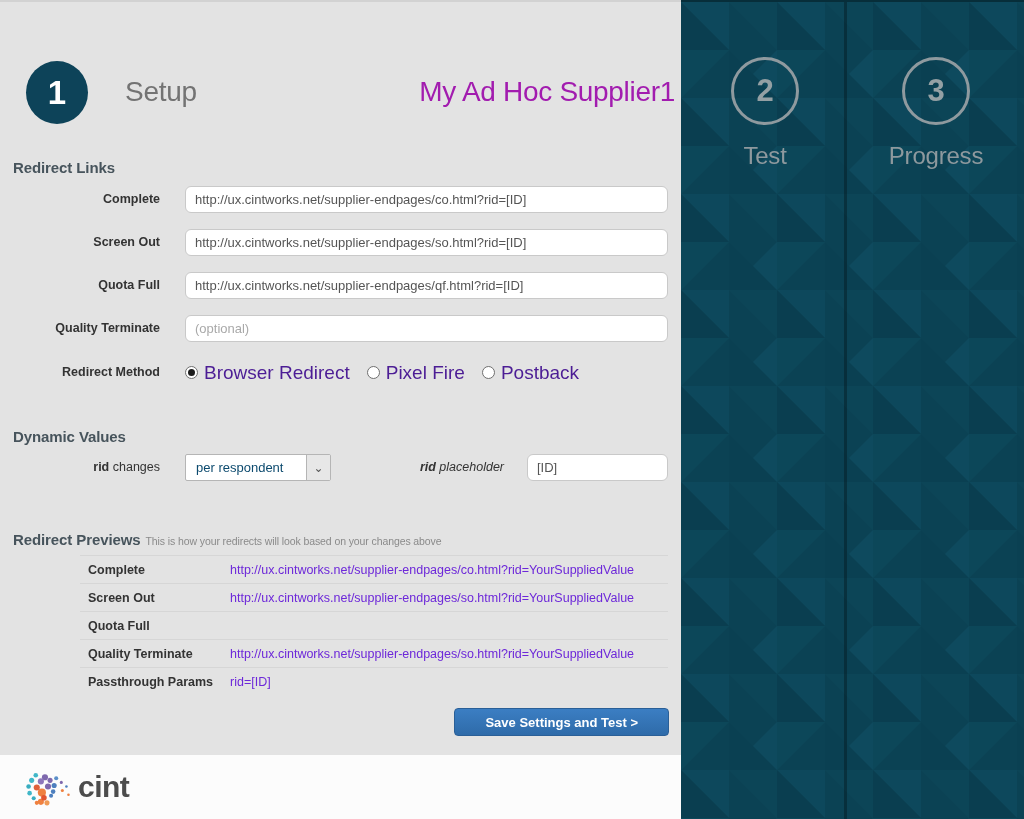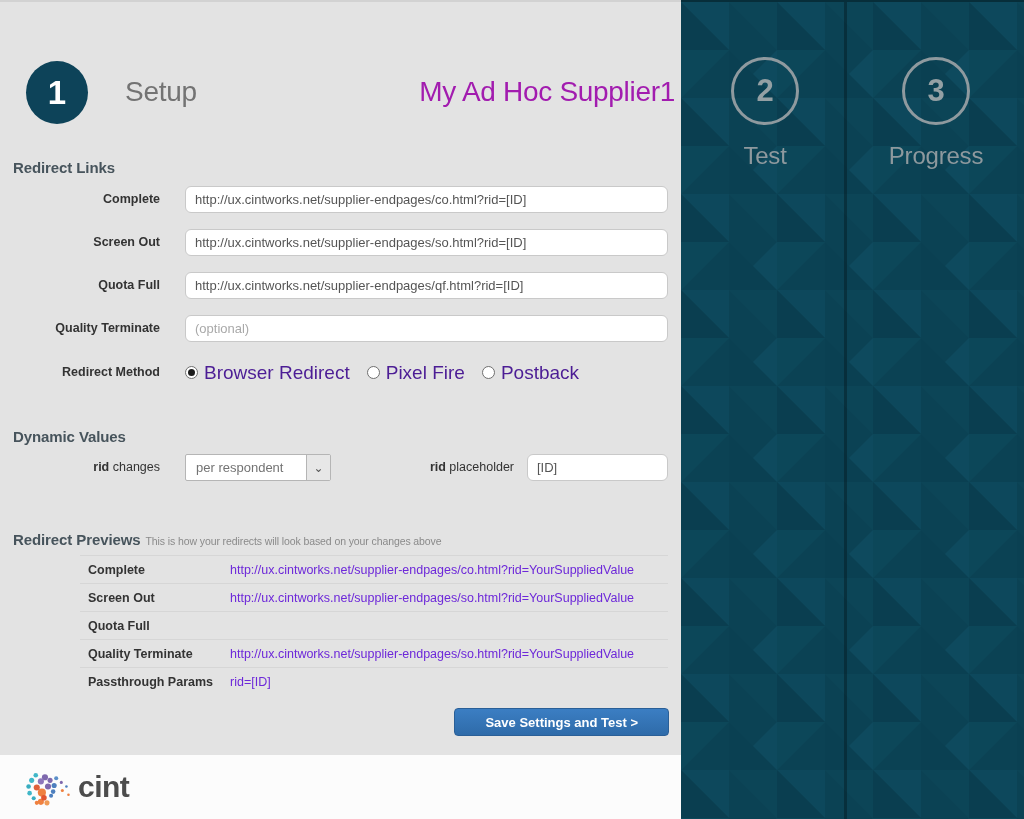--- a/index.html
+++ b/index.html
@@ -42,25 +42,25 @@
   .rb{
     width:13px;height:13px;border:1px solid #6f6f6f;border-radius:50%;background:#fff;
     display:inline-block;position:relative;margin-right:6px;box-sizing:border-box;
   }
   .rb.checked::after{content:"";position:absolute;left:2px;top:2px;right:2px;bottom:2px;background:#1c1c1c;border-radius:50%;}
   .radio-text{font-size:19px;color:#4c1d95;font-weight:400;}
   .fake-select{
     position:absolute;left:185px;width:146px;height:27px;box-sizing:border-box;
     background:#fff;border:1px solid #b5b5b5;border-radius:2px;display:flex;overflow:hidden;
   }
-  .fs-value{flex:1;padding:0 10px;font-size:13px;color:#737373;line-height:25px;white-space:nowrap;}
+  .fs-value{flex:1;padding:0 10px;font-size:13px;color:#0c4a6e;line-height:25px;white-space:nowrap;}
   .fs-arrow{width:23px;border-left:1px solid #b5b5b5;background:#e7e7e7;display:flex;align-items:center;justify-content:center;font-size:12px;color:#555;line-height:1;}
   .f-label2{
-    position:absolute;left:354px;width:160px;text-align:right;line-height:27px;
-    font-size:12.5px;color:#333;font-weight:400;
+    position:absolute;left:344px;width:160px;text-align:right;line-height:27px;
+    font-size:12.5px;color:#333;font-weight:400;font-style:italic;
   }
   .f-label2 b,.f-label b{font-weight:700;}
   .f-label{font-weight:400;}
   .f-label .bld{font-weight:700;}
   .txt2{left:527px;width:141px;}
   
   .previews{position:absolute;left:80px;right:13px;top:553px;}
   .prow{height:27px;border-top:1px solid #d6d6d6;display:flex;align-items:center;}
   .pl{width:150px;padding-left:8px;box-sizing:border-box;font-size:12.5px;font-weight:700;color:#333;}
   .pv{font-size:12.5px;color:#6d28d9;white-space:nowrap;}

